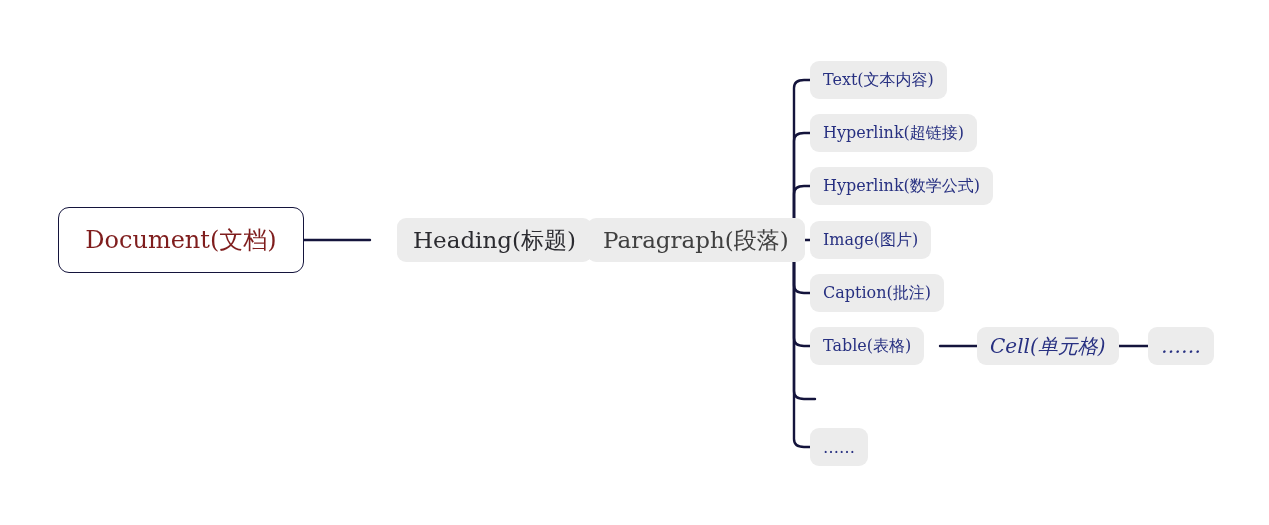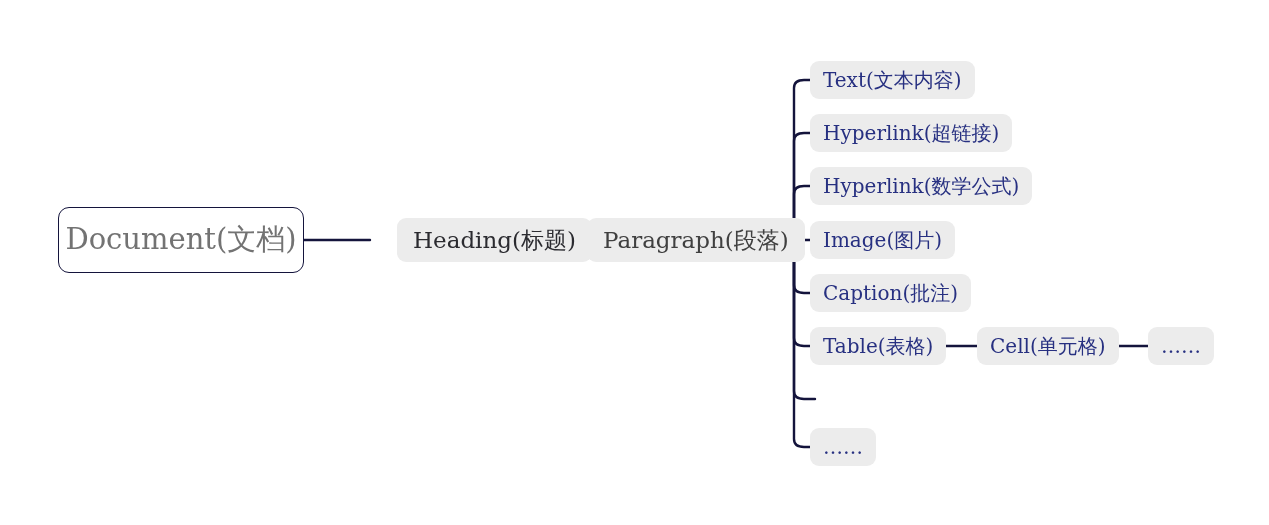--- a/index.html
+++ b/index.html
@@ -38,48 +38,49 @@
     box-sizing: border-box;
   }
   .node.root {
     left: 58px;
     top: 207px;
     width: 246px;
     height: 66px;
     background: #ffffff;
     border: 1.6px solid #14143c;
     border-radius: 11px;
-    color: #737373;
-    font-size: 29px;
+    color: #7f1d1d;
+    font-size: 24px;
   }
   .node.pill {
     background: #ececec;
     border-radius: 9px;
   }
   .node.lvl2 {
     height: 44px;
     top: 218px;
     padding: 0 16px;
     font-size: 23px;
   }
   .node.heading { left: 360px; color: #2b2b30; margin-left: 37px; }
   .node.paragraph { left: 587px; color: #404040; }
   .node.child {
     left: 810px;
     height: 38px;
     padding: 0 13px;
-    font-size: 20px;
+    font-size: 16px;
     color: #273081;
   }
   .node.tbl-child {
     height: 38px;
     top: 327px;
     padding: 0 13px;
     font-size: 20px;
     color: #273081;
+    font-style: italic;
   }
   .node.cell { left: 977px; }
   .node.tbl-dots { left: 1148px; }
 </style>
 </head>
 <body>
 
 <div class="canvas">
 
   <svg class="connectors" viewBox="0 0 1269 525">

